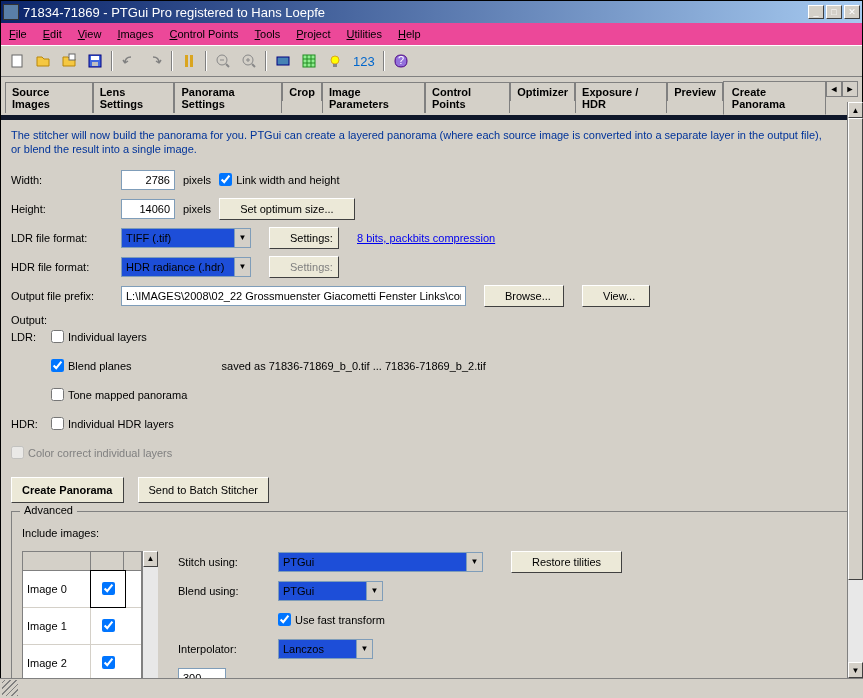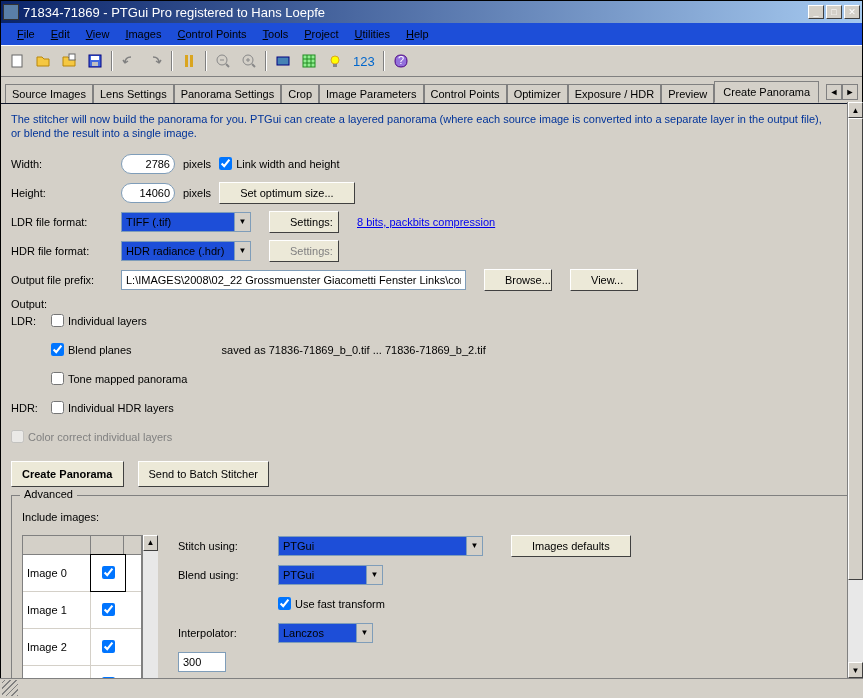--- a/index.html
+++ b/index.html
@@ -2,38 +2,38 @@
 <html><head>
 <meta charset="utf-8">
 <style>
 * { box-sizing: border-box; margin: 0; padding: 0; font-family: Tahoma, sans-serif; font-size: 11px; }
 body { background: #d4d0c8; width: 863px; height: 698px; overflow: hidden; border: 1px solid #000; }
 .titlebar { background: linear-gradient(to right, #0a246a, #a6caf0); height: 22px; display: flex; align-items: center; padding: 0 2px; color: #fff; }
 .titlebar-icon { width: 16px; height: 16px; background: #5a7fa8; margin-right: 4px; border: 1px solid #333; }
 .titlebar-text { flex: 1; font-weight: normal; font-size: 13px; }
 .win-btns { display: flex; gap: 2px; }
 .win-btn { width: 16px; height: 14px; background: #d4d0c8; border: 1px solid #fff; border-right-color: #404040; border-bottom-color: #404040; display: flex; align-items: center; justify-content: center; font-size: 9px; font-family: Marlett, Arial; cursor: pointer; }
-.menubar { display: flex; padding: 2px 8px; background: #1d4ed8; }
+.menubar { display: flex; padding: 2px 0; background: #ec4899; }
 .menu-item { padding: 3px 8px; cursor: pointer; }
 .u { text-decoration: underline; }
 .toolbar { display: flex; align-items: center; padding: 3px 4px; background: #d4d0c8; border-top: 1px solid #fff; border-bottom: 1px solid #808080; gap: 2px; }
 .tb-btn { width: 24px; height: 24px; display: flex; align-items: center; justify-content: center; cursor: pointer; border: 1px solid transparent; }
 .tb-sep { width: 2px; height: 20px; border-left: 1px solid #808080; border-right: 1px solid #fff; margin: 0 2px; }
 .tb-num { color: #0066cc; font-size: 13px; padding: 0 4px; cursor: pointer; }
-.tabs-row { display: flex; align-items: center; padding: 4px 4px 0 4px; border-bottom: 1px solid #0f172a; position: relative; }
+.tabs-row { display: flex; align-items: flex-start; padding: 4px 4px 0 4px; border-bottom: 5px solid #0f172a; position: relative; font-weight: bold; }
 .tab { padding: 3px 6px; border: 1px solid #808080; border-bottom: none; background: #d4d0c8; margin-right: 0px; font-size: 11px; cursor: pointer; position: relative; top: 1px; }
 .tab.active { background: #d4d0c8; border-bottom: 1px solid #d4d0c8; z-index: 2; padding: 4px 8px; top: 0; }
 .tab-scroll { margin-left: auto; display: flex; gap: 0; }
 .tab-scroll-btn { width: 16px; height: 16px; background: #d4d0c8; border: 1px solid #808080; display: flex; align-items: center; justify-content: center; cursor: pointer; font-size: 9px; }
 .content { padding: 8px 10px; position: relative; }
 .info-text { color: #003399; max-width: 820px; line-height: 1.3; margin-bottom: 12px; }
 .row { display: flex; align-items: center; margin-bottom: 7px; min-height: 22px; }
 .lbl { width: 110px; }
 .input-text { background: #fff; border: 1px solid #7f9db9; padding: 2px 4px; height: 20px; }
-.input-text.right { text-align: right; border-radius: 10px; }
+.input-text.right { text-align: right; }
 .units { margin: 0 8px; }
 .chk { display: flex; align-items: center; gap: 4px; cursor: pointer; }
 .chk input { width: 13px; height: 13px; }
 .btn { background: #ece9d8; border: 1px solid #404040; border-top-color: #fff; border-left-color: #fff; padding: 3px 20px; cursor: pointer; height: 22px; }
 .combo { display: flex; align-items: center; background: #1d4ed8; border: 1px solid #7f9db9; height: 20px; }
 .combo-text { flex: 1; padding: 0 4px; }
 .combo-arrow { width: 16px; height: 18px; background: #d4d0c8; border-left: 1px solid #7f9db9; display: flex; align-items: center; justify-content: center; font-size: 8px; cursor: pointer; }
 .link { color: #0000ee; text-decoration: underline; cursor: pointer; }
 .disabled { color: #808080; }
 .sub-lbl { width: 40px; }
@@ -227,21 +227,21 @@
         <div class="combo-arrow">▼</div>
     </div>
     <div style="width:18px"></div>
     <button class="btn disabled" style="width:70px" disabled="">Settings:</button>
   </div>
 
   <div class="row">
     <div class="lbl">Output file prefix:</div>
     <input class="input-text" style="width: 345px;" value="L:\IMAGES\2008\02_22 Grossmuenster Giacometti Fenster Links\conve">
     <div style="width:18px"></div>
-    <button class="btn" style="width:68px">Browse...</button>
+    <button class="btn" style="width:80px">Browse...</button>
     <div style="width:18px"></div>
     <button class="btn" style="width:68px">View...</button>
   </div>
 
   <div class="output-group" style="margin-top:4px">
     <div class="output-left">Output:</div>
     <div class="output-right">
       <div class="row">
           <div class="sub-lbl">LDR:</div>
         <label class="chk">
@@ -343,21 +343,21 @@
         </div>
       </div>
       <div style="flex:1">
         <div class="row">
           <div style="width:100px">Stitch using:</div>
           <div class="combo" style="width:205px">
             <div class="combo-text">PTGui</div>
               <div class="combo-arrow">▼</div>
             </div>
           <div style="width:28px"></div>
-          <button class="btn">Images defaults</button>
+          <button class="btn">Restore tilities</button>
         </div>
         <div class="row">
           <div style="width:100px">Blend using:</div>
           <div class="combo" style="width:105px">
             <div class="combo-text">PTGui</div>
               <div class="combo-arrow">▼</div>
             </div>
         </div>
         <div class="row">
             <div style="width:100px"></div>

